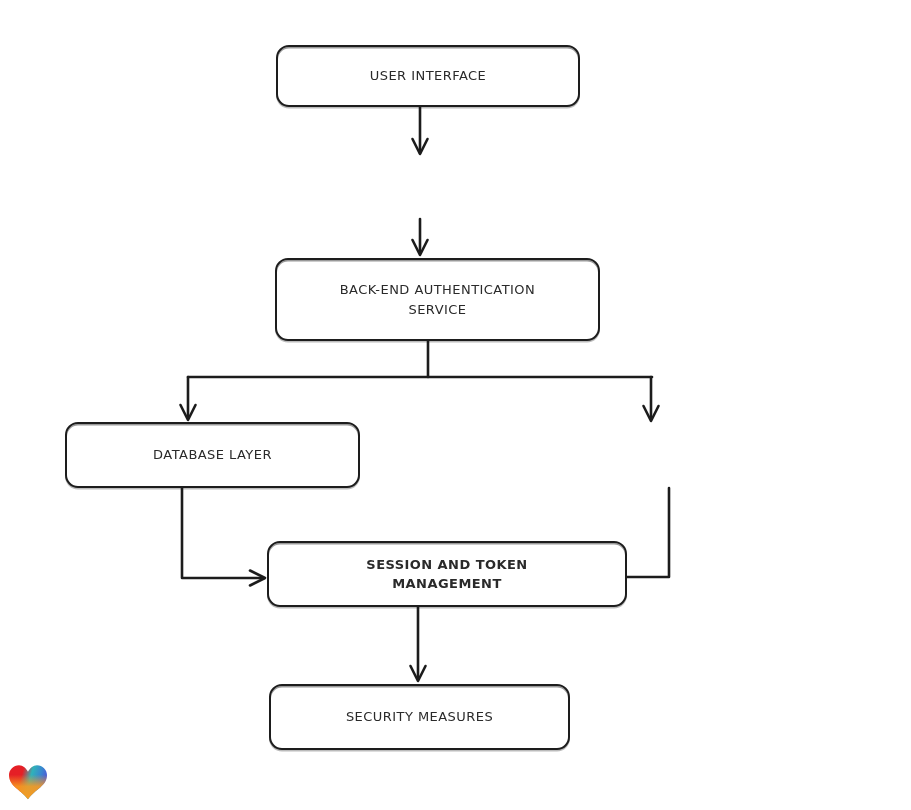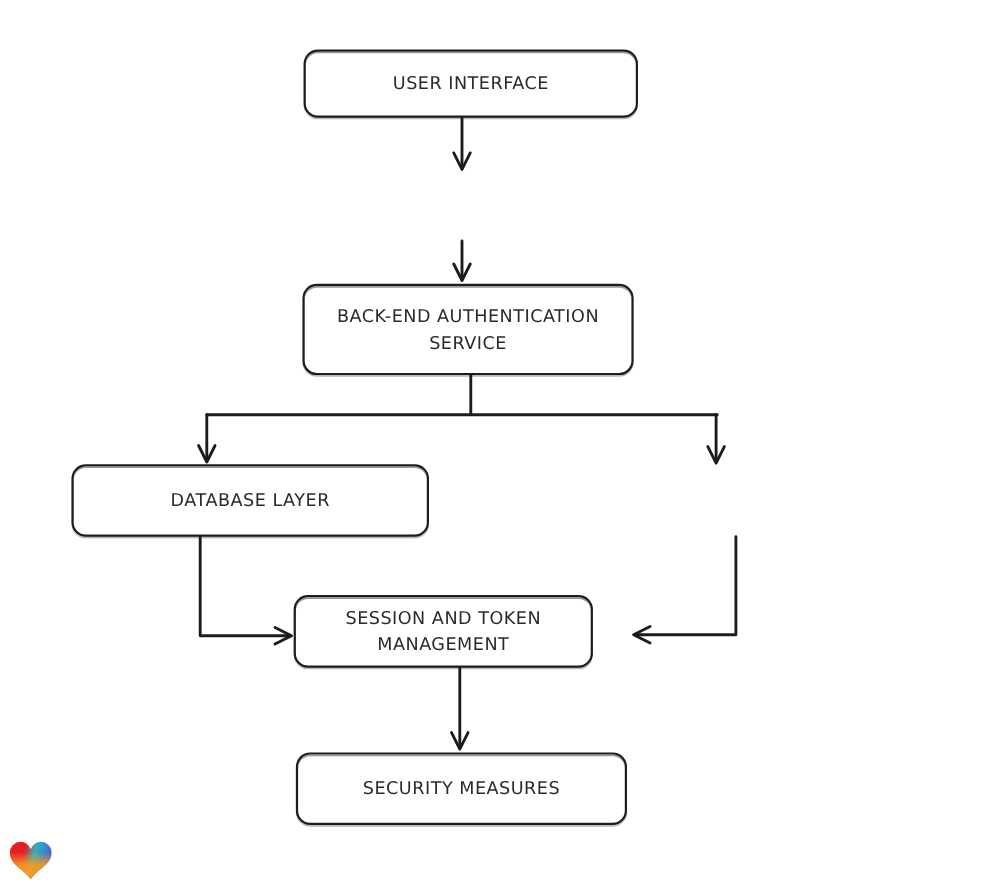--- a/index.html
+++ b/index.html
@@ -28,21 +28,21 @@
     box-sizing: border-box;
     background: #ffffff;
     border: 2.6px solid #1d1d1d;
     border-radius: 13px;
     display: flex;
     align-items: center;
     justify-content: center;
     box-shadow: inset 0 1.5px 0 rgba(29,29,29,.45), 0 1.5px 0 rgba(29,29,29,.30);
   }
   .node-label {
-    font-size: 16px;
+    font-size: 13px;
     letter-spacing: 0.45px;
     line-height: 1.5;
     color: #2a2a2a;
     text-align: center;
     white-space: pre-line;
     text-transform: uppercase;
   }
   .heart-logo {
     position: absolute;
     left: 9px;
@@ -91,31 +91,31 @@
       <path d="M418 607 L418 679"></path>
       <path d="M410.5 666 L418 681 L425.5 666"></path>
     </g>
   </svg>
 
   <div class="node" style="left:276px; top:45px; width:304px; height:62px;">
     <span class="node-label">USER INTERFACE</span>
   </div>
 
 
-  <div class="node" style="left:275px; top:258px; width:301px; height:83px;">
+  <div class="node" style="left:275px; top:258px; width:325px; height:83px;">
     <span class="node-label">BACK-END AUTHENTICATION
 SERVICE</span>
   </div>
 
-  <div class="node" style="left:65px; top:422px; width:325px; height:66px;">
+  <div class="node" style="left:65px; top:422px; width:295px; height:66px;">
     <span class="node-label">DATABASE LAYER</span>
   </div>
 
 
-  <div class="node" style="left:267px; top:541px; width:272px; height:66px;">
+  <div class="node" style="left:267px; top:541px; width:360px; height:66px;font-weight:bold;">
     <span class="node-label">SESSION AND TOKEN
 MANAGEMENT</span>
   </div>
 
   <div class="node" style="left:269px; top:684px; width:301px; height:66px;">
     <span class="node-label">SECURITY MEASURES</span>
   </div>
 
   <svg class="heart-logo" viewBox="0 0 32 30">
     <defs>

